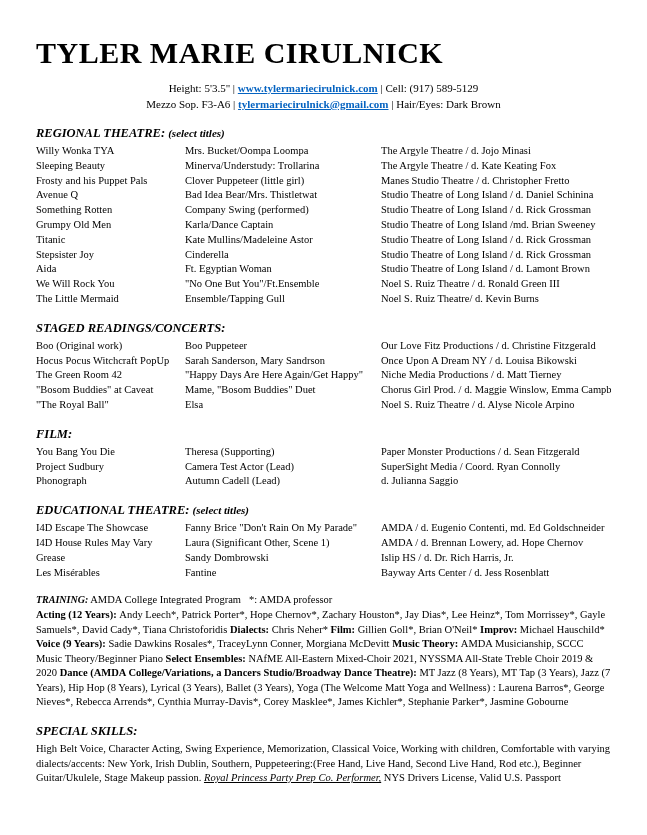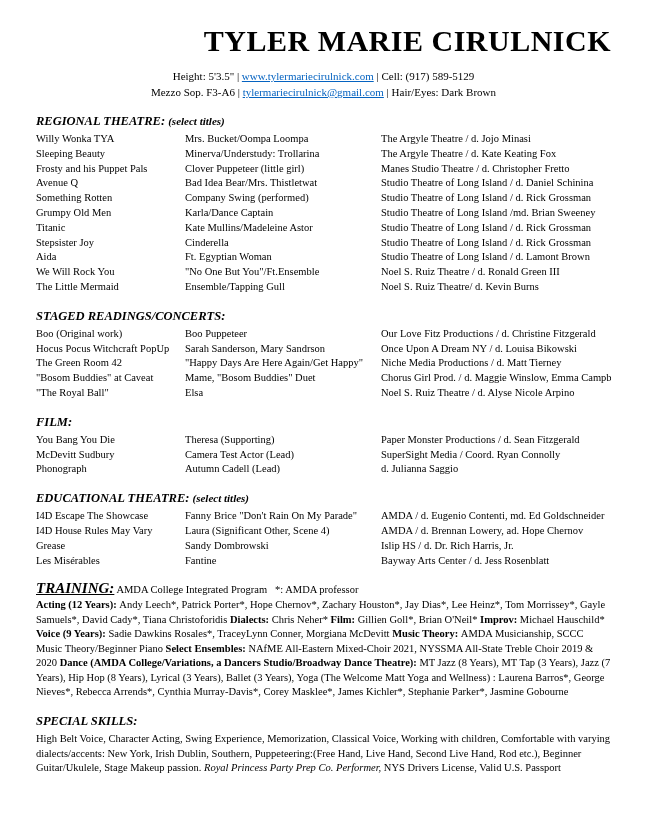--- a/index.html
+++ b/index.html
@@ -9,36 +9,37 @@
     font-family: "Liberation Serif", "DejaVu Serif", serif;
     color: #000;
   }
   .page {
     width: 647px; height: 835px;
     background: #ffffff;
     padding: 24px 36px 16px 36px;
     overflow: hidden;
   }
   .page-title {
-    text-align: right;
+    text-align: left;
     font-size: 30px;
     font-weight: bold;
     letter-spacing: 0.5px;
-    margin-top: 0;
+    margin-top: 12px;
     margin-bottom: 10px;
   }
   .contact-line {
     text-align: center;
     font-size: 11px;
     line-height: 16px;
   }
   .contact-line a {
     color: var(--link-color, #0563C1);
     text-decoration: underline;
     cursor: pointer;
+    font-weight: bold;
   }
   .credit-section { margin-top: 13px; }
   .section-header {
     font-size: 12.5px;
     font-style: italic;
     font-weight: bold;
     line-height: 16px;
     margin-bottom: 3px;
     margin-top: 12px;
   }
@@ -54,28 +55,27 @@
     line-height: 14.8px;
   }
   .credit-row .col { padding-right: 6px; white-space: nowrap; overflow: hidden; }
   .text-section { margin-top: 13px; }
   .para {
     font-size: 10.5px;
     line-height: 14.6px;
     text-align: left;
   }
   .inline-heading {
-    font-size: 15px;
+    font-size: 10px;
     font-style: italic;
     font-weight: bold;
-    text-decoration: underline;
   }
   .heading-note { white-space: pre-wrap; font-size: 10.5px; }
   .seg-bold { font-weight: bold; margin-top: 18px; }
-  .seg-italic { font-style: italic; }
+  .seg-italic { font-style: italic; text-decoration: underline; }
 </style>
 </head>
 <body>
 
 <div class="page">
 
   <h1 class="page-title">TYLER MARIE CIRULNICK</h1>
 
   <div class="contact-line">
     <span>Height: 5'3.5" | </span><a>www.tylermariecirulnick.com</a><span> | Cell: (917) 589-5129</span>
@@ -203,21 +203,21 @@
       
     </h2>
     <div class="rows">
   <div class="credit-row">
     <span class="col">You Bang You Die</span>
     <span class="col">Theresa (Supporting)</span>
     <span class="col">Paper Monster Productions / d. Sean Fitzgerald</span>
   </div>
 
   <div class="credit-row">
-    <span class="col">McDevitt Sudbury</span>
+    <span class="col">Project Sudbury</span>
     <span class="col">Camera Test Actor (Lead)</span>
     <span class="col">SuperSight Media / Coord. Ryan Connolly</span>
   </div>
 
   <div class="credit-row">
     <span class="col">Phonograph</span>
     <span class="col">Autumn Cadell (Lead)</span>
     <span class="col">d. Julianna Saggio</span>
   </div>
 </div>
@@ -230,21 +230,21 @@
     </h2>
     <div class="rows">
   <div class="credit-row">
     <span class="col">I4D Escape The Showcase</span>
     <span class="col">Fanny Brice "Don't Rain On My Parade"</span>
     <span class="col">AMDA / d. Eugenio Contenti, md. Ed Goldschneider</span>
   </div>
 
   <div class="credit-row">
     <span class="col">I4D House Rules May Vary</span>
-    <span class="col">Laura (Significant Other, Scene 4)</span>
+    <span class="col">Laura (Significant Other, Scene 1)</span>
     <span class="col">AMDA / d. Brennan Lowery, ad. Hope Chernov</span>
   </div>
 
   <div class="credit-row">
     <span class="col">Grease</span>
     <span class="col">Sandy Dombrowski</span>
     <span class="col">Islip HS / d. Dr. Rich Harris, Jr.</span>
   </div>
 
   <div class="credit-row">

